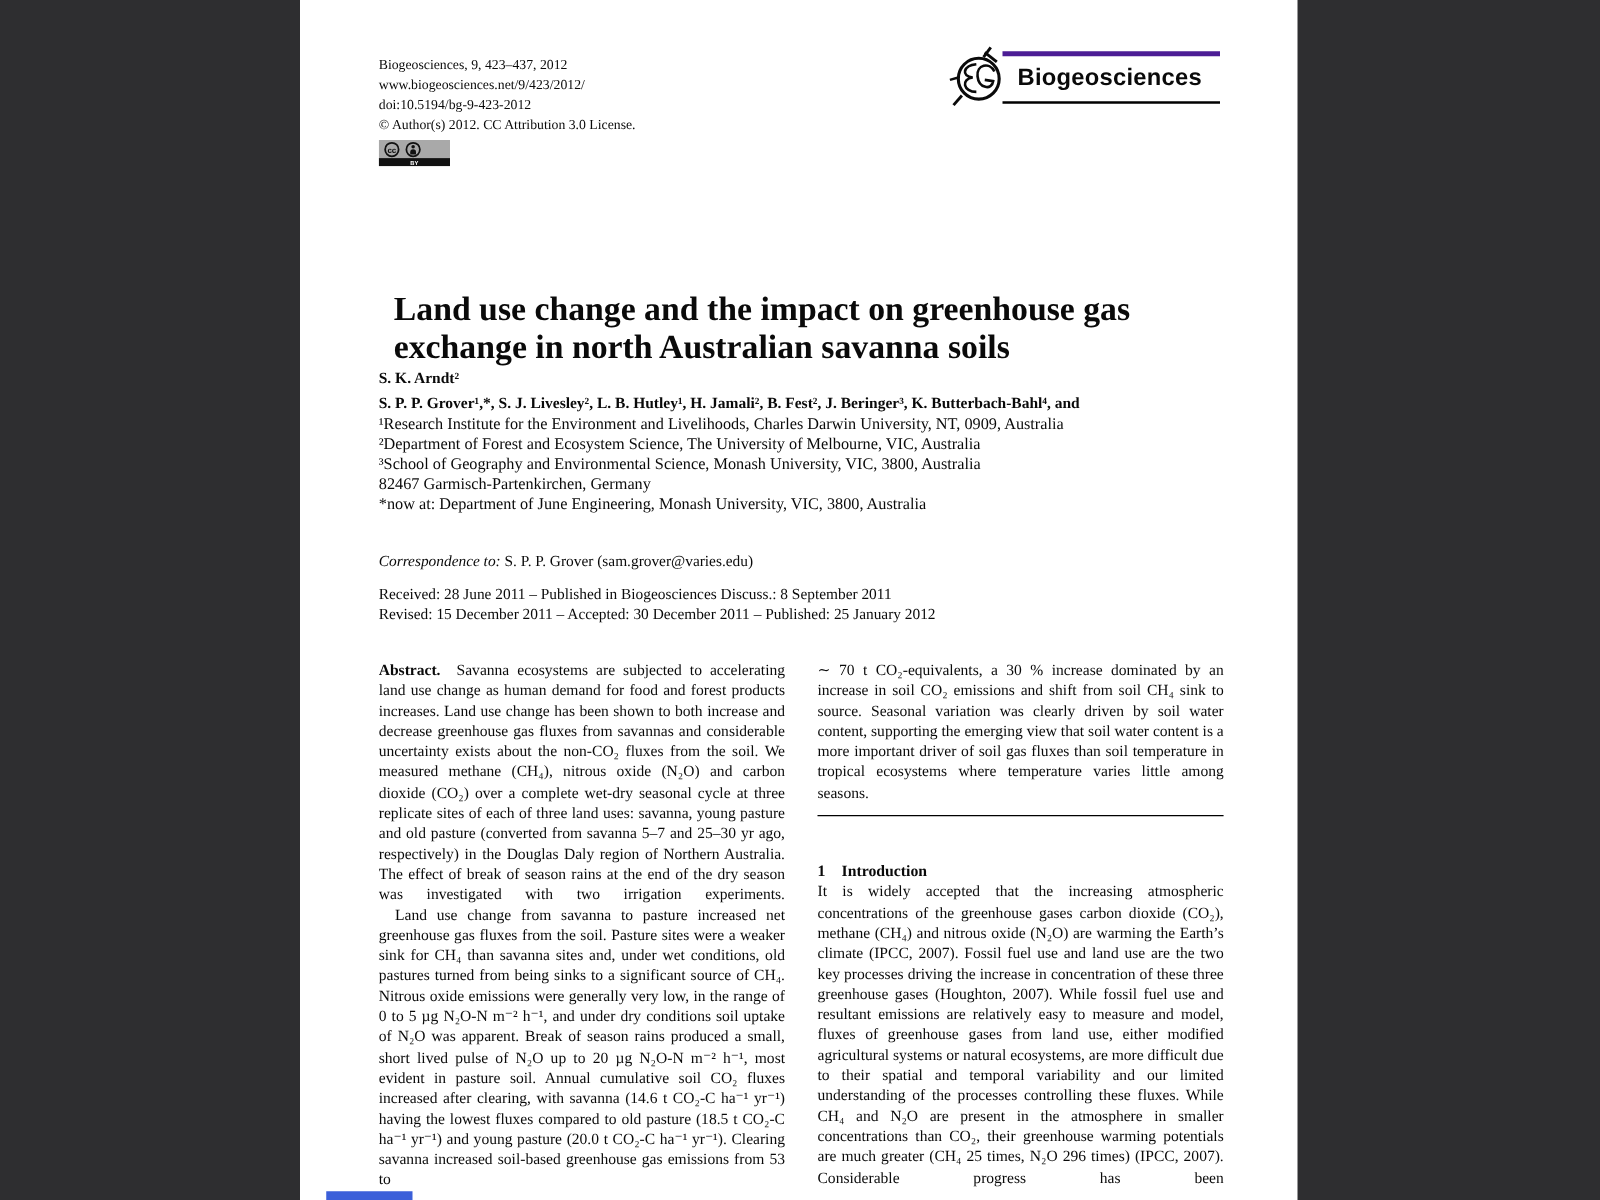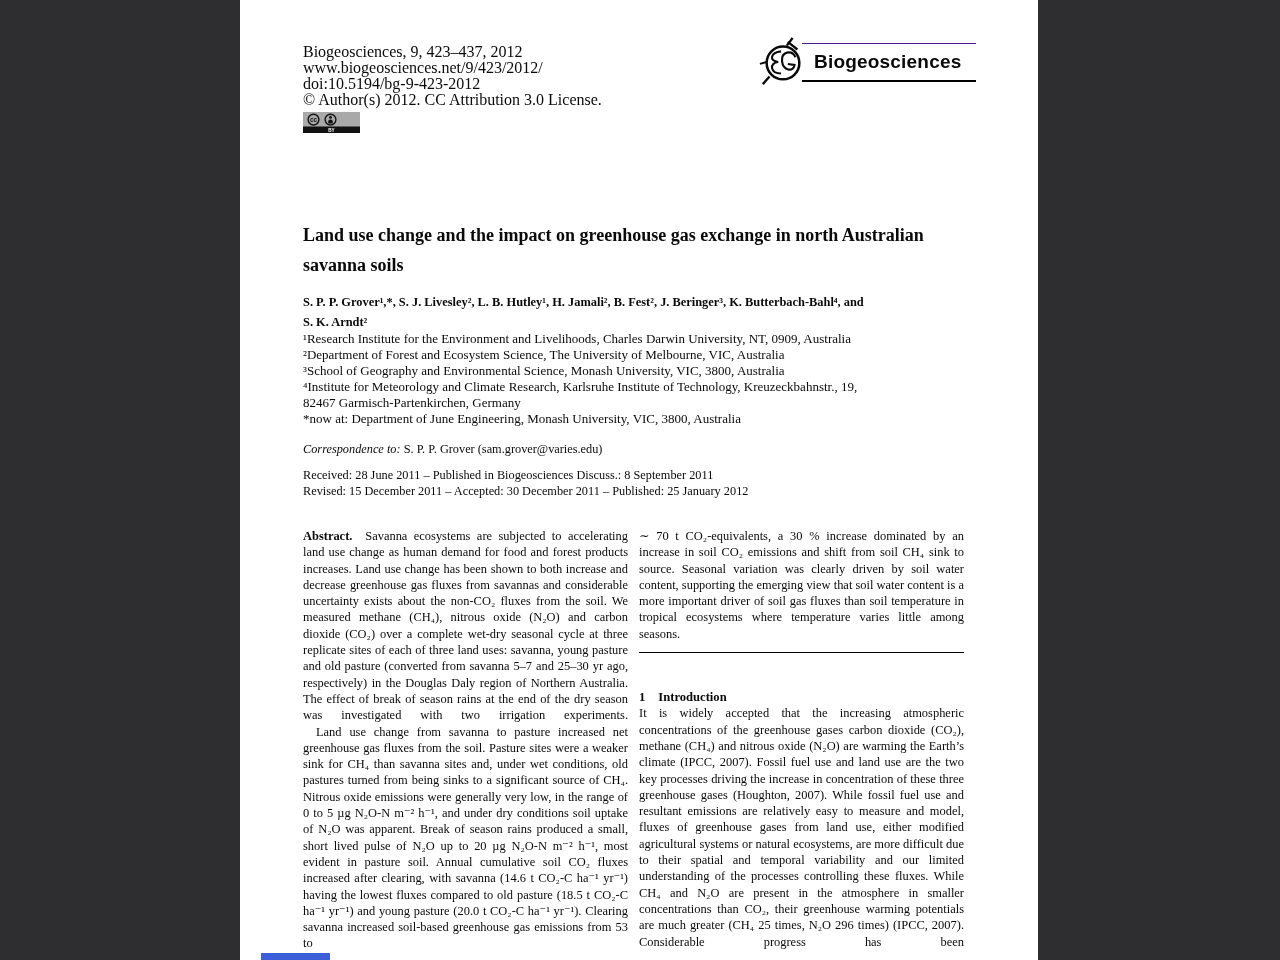--- a/index.html
+++ b/index.html
@@ -7,45 +7,45 @@
     width:1280px; height:960px; overflow:hidden;
     background:#2e2e30;
     font-family:"Liberation Serif","DejaVu Serif",serif;
     color:#0a0a0a;
   }
   .paper {
     position:absolute; left:240px; top:0; width:798px; height:960px;
     background:#ffffff; overflow:hidden;
   }
   
-  .pub-info { position:absolute; left:63px; top:44px; font-size:16px; line-height:16px; }
+  .pub-info { position:absolute; left:63px; top:44px; font-size:11px; line-height:16px; }
   .cc-badge { position:absolute; left:63px; top:112px; }
   
   .logo { position:absolute; left:518px; top:33px; display:flex; align-items:center; }
   .logo-right {
-    border-top:1px solid #4c1d95; border-bottom:2px solid #000;
+    border-top:4px solid #4c1d95; border-bottom:2px solid #000;
     padding:7px 2px 7px 12px; width:160px; margin-left:-6px;
   }
   .logo-text {
     font-family:"Liberation Sans","DejaVu Sans",sans-serif;
     font-weight:bold; font-size:19px; letter-spacing:0.2px; white-space:nowrap;
   }
   
   .title { position:absolute; left:63px; top:220px; width:686px;
-    font-size:18px; line-height:30px; font-weight:bold; margin:0; }
+    font-size:27px; line-height:30px; font-weight:bold; margin:12px; }
   .authors { position:absolute; left:63px; top:292px; width:686px;
     font-size:12.4px; font-weight:bold; line-height:20px; }
   .affil { position:absolute; left:63px; top:331px; width:686px;
     font-size:13px; line-height:15.9px; }
   .corr { position:absolute; left:63px; top:442px; font-size:12.3px; }
   .it { font-style:italic;text-align:right; }
   .dates { position:absolute; left:63px; top:467px; font-size:12.3px; line-height:16px; }
   
   .columns { position:absolute; left:63px; top:528px; width:676px; height:432px;
-    display:flex; gap:11px; overflow:hidden; }
+    display:flex; gap:26px; overflow:hidden; }
   .col { width:325px; font-size:12.45px; line-height:16.3px; text-align:justify; hyphens:auto; }
   .col p { margin:0; }
   .indent { text-indent:13px; }
   .jlast { text-align-last:justify; }
   .b { font-weight:bold; }
   .rule { border-top:1.6px solid #000; margin:10px 0 0 0; }
   .sec-head { font-weight:bold; font-size:12.6px; margin-top:36px; }
   .sec-gap { display:inline-block; width:13px; }
   .blue-bar { position:absolute; left:21px; top:953px; width:69px; height:7px; }
   svg text { font-family:"Liberation Sans","DejaVu Sans",sans-serif; }
@@ -86,29 +86,28 @@
       <line x1="2" y1="31" x2="9" y2="29" stroke="#0a0a0a" stroke-width="2"></line>
     </svg>
     <div class="logo-right">
       <span class="logo-text">Biogeosciences</span>
     </div>
   </div>
 
   <h1 class="title">Land use change and the impact on greenhouse gas exchange in north Australian savanna soils</h1>
 
   <div class="authors">
+    <div>S. K. Arndt²</div>
     <div>S. P. P. Grover¹,*, S. J. Livesley², L. B. Hutley¹, H. Jamali², B. Fest², J. Beringer³, K. Butterbach-Bahl⁴, and</div>
-    <div>S. K. Arndt²</div>
   </div>
 
   <div class="affil">
     <div>¹Research Institute for the Environment and Livelihoods, Charles Darwin University, NT, 0909, Australia</div>
     <div>²Department of Forest and Ecosystem Science, The University of Melbourne, VIC, Australia</div>
     <div>³School of Geography and Environmental Science, Monash University, VIC, 3800, Australia</div>
-    <div>⁴Institute for Meteorology and Climate Research, Karlsruhe Institute of Technology, Kreuzeckbahnstr., 19,</div>
     <div>82467 Garmisch-Partenkirchen, Germany</div>
     <div>*now at: Department of June Engineering, Monash University, VIC, 3800, Australia</div>
   </div>
 
   <div class="corr">
     <span class="it">Correspondence to:</span>
     <span>S. P. P. Grover (sam.grover@varies.edu)</span>
   </div>
 
   <div class="dates">

